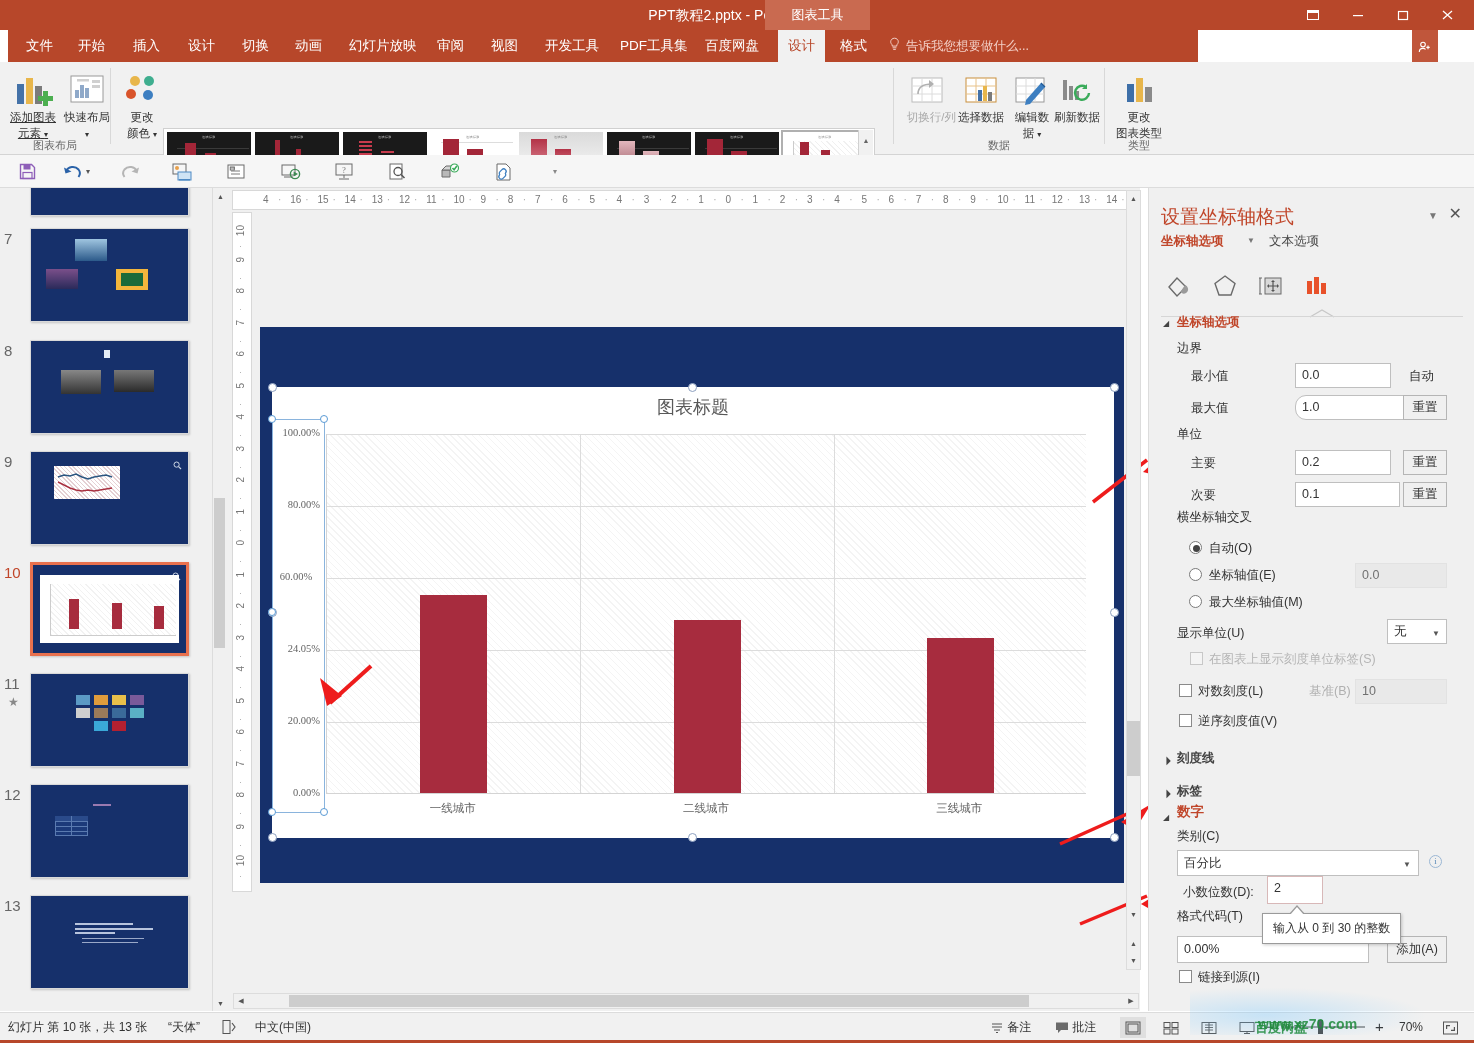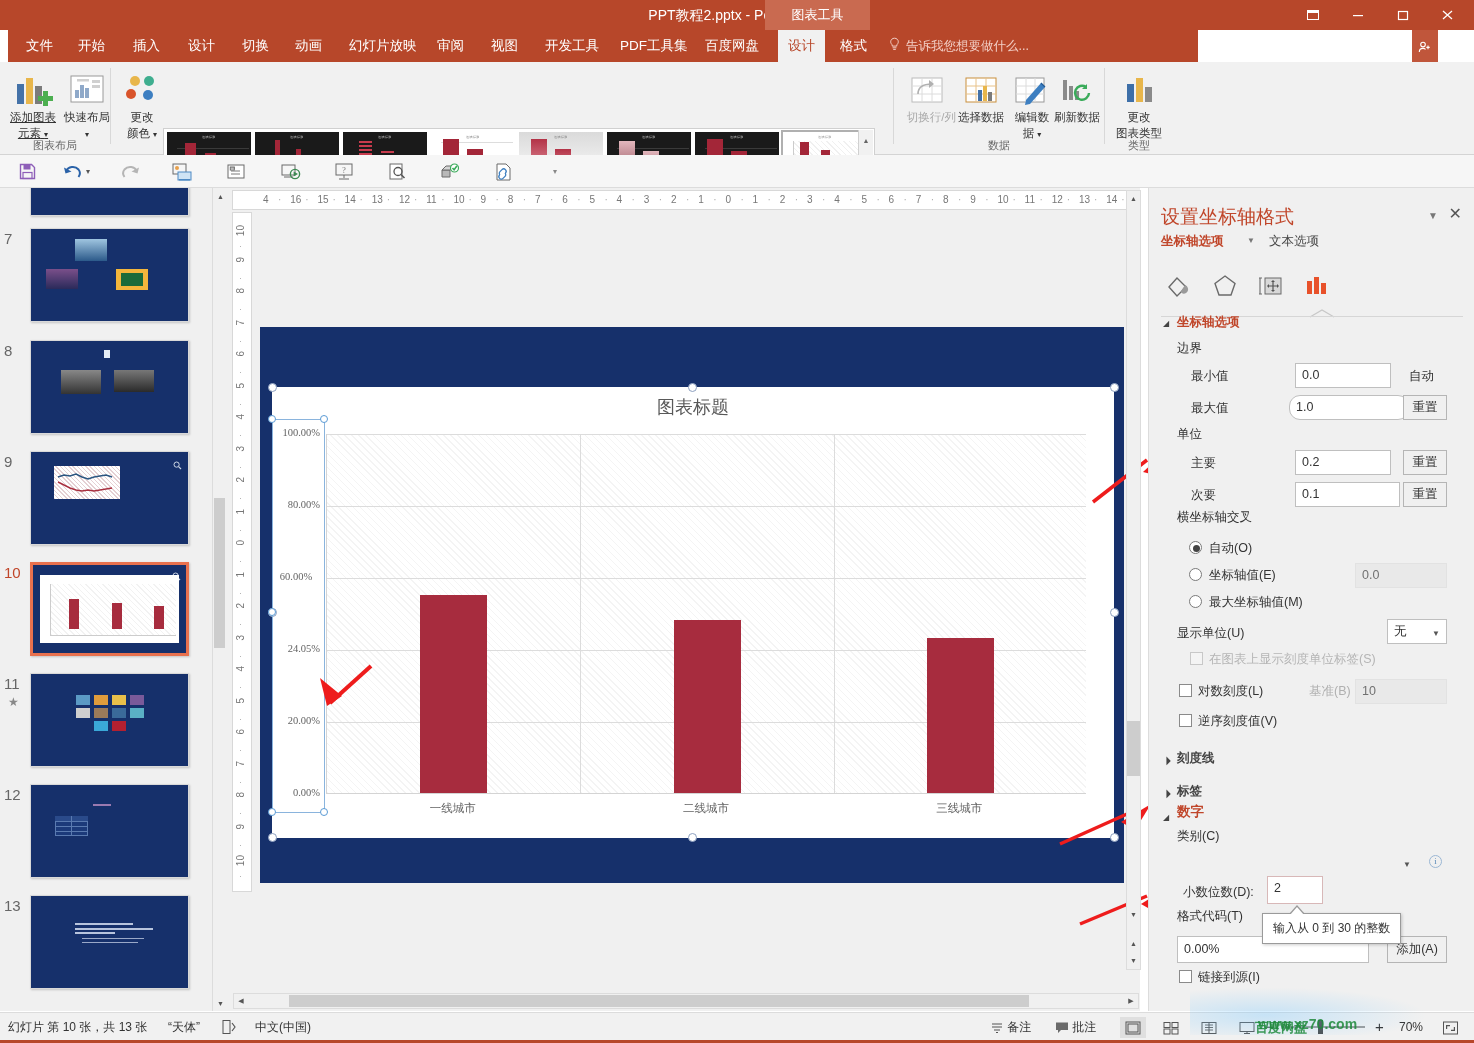--- a/index.html
+++ b/index.html
@@ -956,21 +956,21 @@
   <div class="tri" style="left:14px; top:131px;">◢</div>
   <div class="fp-sect" style="left:28px; top:126px;">坐标轴选项</div>
 
   <div class="fl" style="left:28px; top:152px;">边界</div>
 
   <div class="fl" style="left:42px; top:180px;">最小值</div>
   <div class="ffield" style="left:146px; top:175px; width:96px;">0.0</div>
   <div class="fl" style="left:260px; top:180px;">自动</div>
 
   <div class="fl" style="left:42px; top:212px;">最大值</div>
-  <div class="ffield" style="left:140px; top:207px; width:120px;border-radius:11px;">1.0</div>
+  <div class="ffield" style="left:146px; top:207px; width:120px;border-radius:11px;">1.0</div>
   <div class="fbtn" style="left:254px; top:207px; width:44px;">重置</div>
 
   <div class="fl" style="left:28px; top:238px;">单位</div>
 
   <div class="fl" style="left:42px; top:267px;">主要</div>
   <div class="ffield" style="left:146px; top:262px; width:96px;">0.2</div>
   <div class="fbtn" style="left:254px; top:262px; width:44px;">重置</div>
 
   <div class="fl" style="left:42px; top:299px;">次要</div>
   <div class="ffield" style="left:146px; top:294px; width:105px;">0.1</div>
@@ -1006,20 +1006,21 @@
   <div class="tri" style="left:14px; top:568px; transform:rotate(-45deg);">◢</div>
   <div class="fp-sect-gray" style="left:28px; top:562px;">刻度线</div>
 
   <div class="tri" style="left:14px; top:601px; transform:rotate(-45deg);">◢</div>
   <div class="fp-sect-gray" style="left:28px; top:595px;">标签</div>
 
   <div class="tri" style="left:14px; top:625px;">◢</div>
   <div class="fp-sect" style="left:28px; top:615px; font-size:13.5px;">数字</div>
 
   <div class="fl" style="left:28px; top:640px;">类别(C)</div>
+  <div class="sel-box" style="left:28px; top:662px; width:242px; height:26px; line-height:24px;">百分比</div>
   <div class="sel-arrow" style="left:254px; top:672px;">▼</div>
   <div class="info-i" style="left:280px; top:667px;">i</div>
 
   <div class="fl" style="left:34px; top:696px;">小数位数(D):</div>
   <div class="ffield" style="left:118px; top:688px; width:56px; height:28px; border:1px solid #d8b8b8;">2</div>
 
   <div class="fl" style="left:28px; top:720px;">格式代码(T)</div>
 
   <div class="ffield" style="left:28px; top:748px; width:192px; height:27px; line-height:25px;">0.00%</div>
   <div class="fbtn" style="left:238px; top:748px; width:60px; height:27px;">添加(A)</div>

